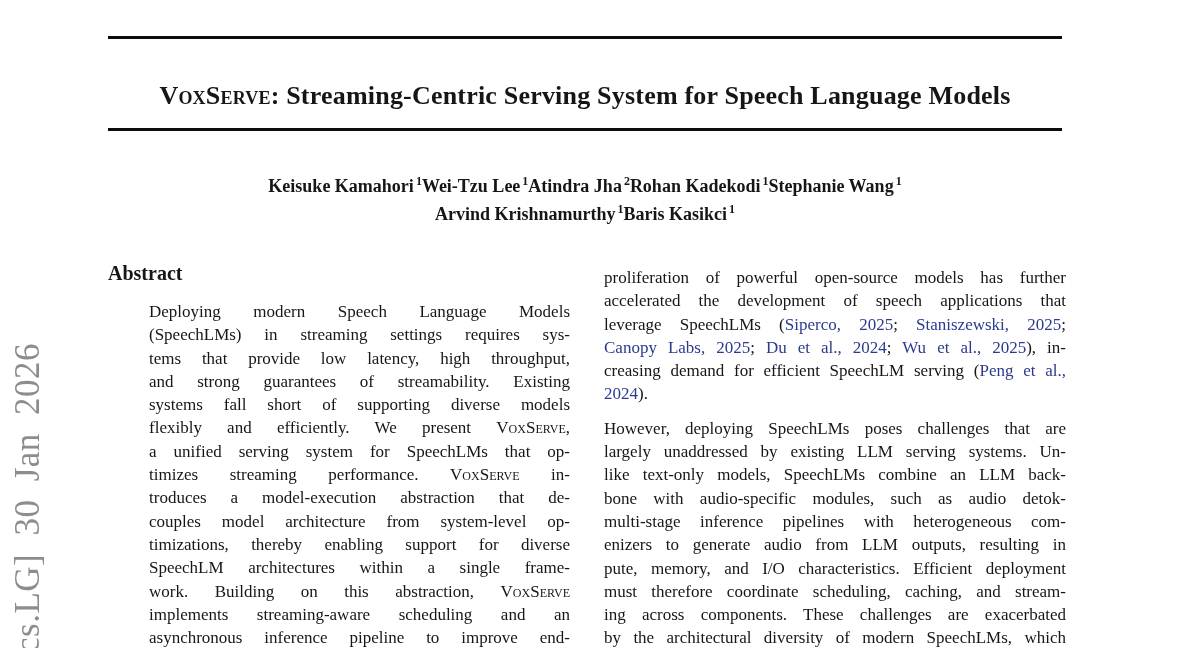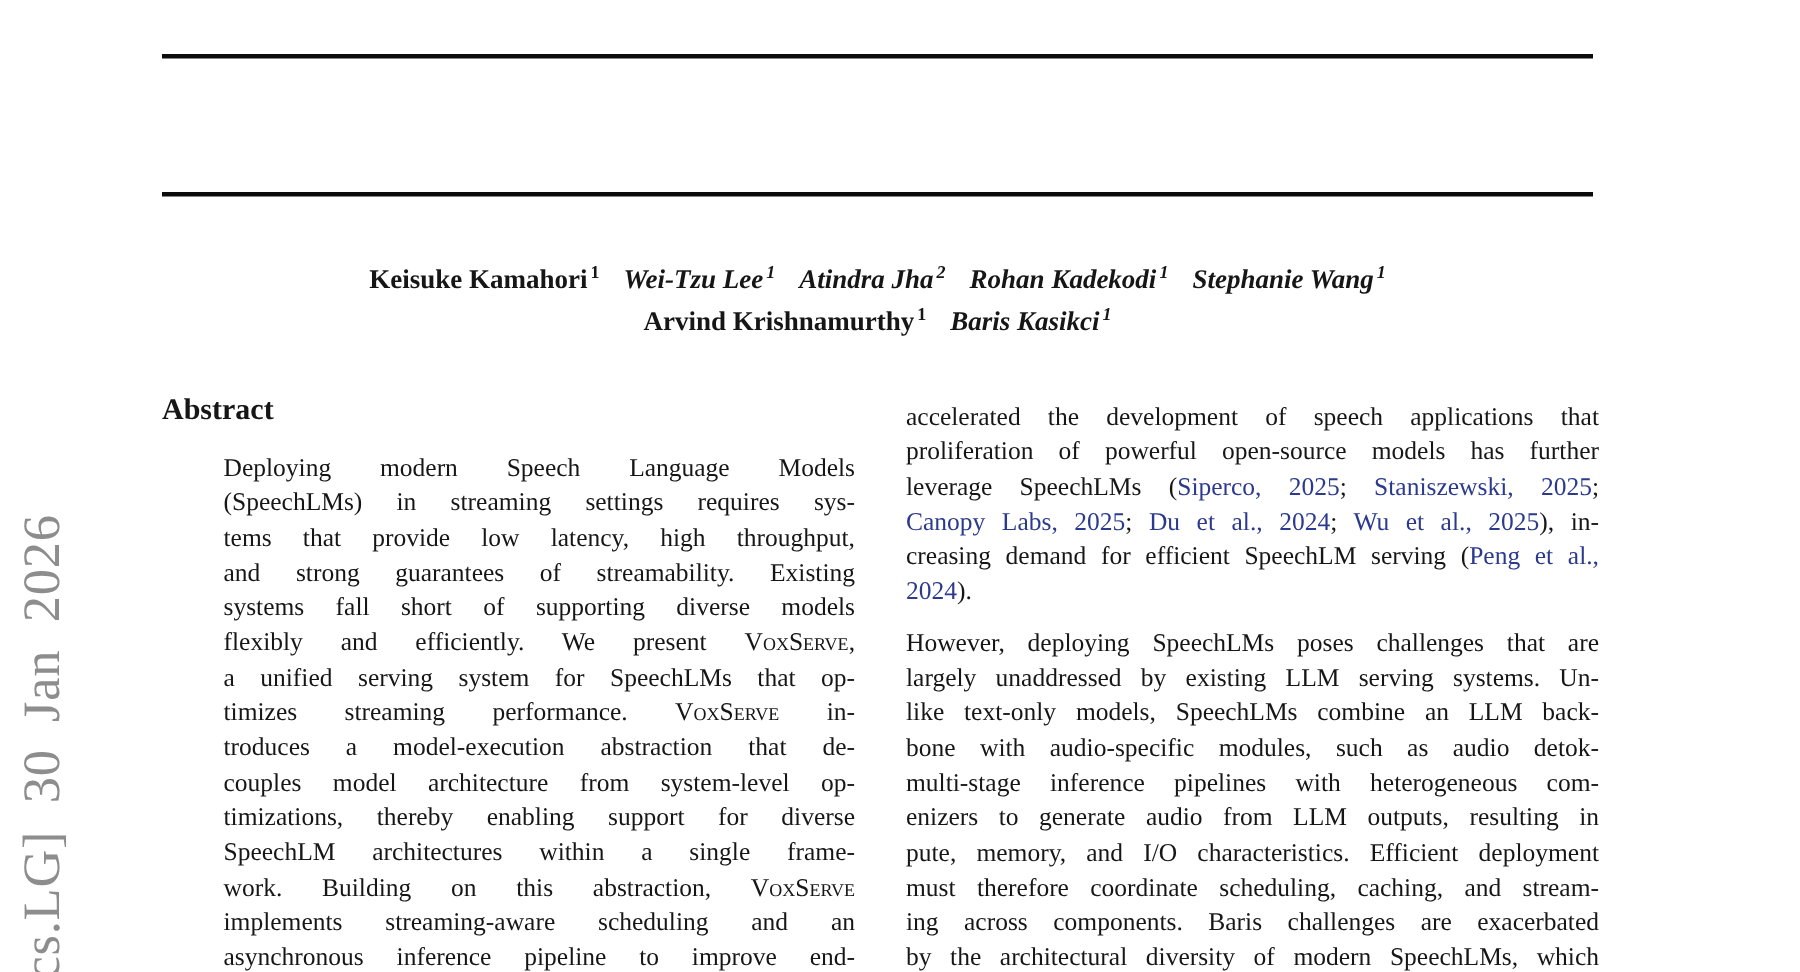--- a/index.html
+++ b/index.html
@@ -17,21 +17,21 @@
     position:absolute;left:108px;top:62px;width:954px;
     text-align:center;font-weight:bold;font-size:26px;line-height:34px;
     letter-spacing:.2px;
   }
   .sc{font-variant:small-caps;}
   .author-block{
     position:absolute;left:108px;top:170px;width:954px;
     text-align:center;font-weight:bold;font-size:18px;line-height:23px;
   }
   .author{white-space:nowrap;}
-  .author + .author{margin-left:16px;font-style:italic;}
+  .author + .author{}
   .author sup{font-weight:bold;font-size:12px;margin-left:2px;}
   .col-left{position:absolute;left:108px;top:261px;width:462px;}
   .abstract-heading{
     text-align:left;font-weight:bold;font-size:20px;line-height:24px;
     margin:0 0 15px 0;
   }
   .abstract-body{margin-left:41px;width:421px;}
   .col-right{position:absolute;left:604px;top:266px;width:462px;}
   .abstract-body,.col-right{font-size:17px;}
   .jline{
@@ -50,20 +50,21 @@
 </style>
 </head>
 <body style="--ink: #161616; --link: #2b3a8e; --stamp: #8d8d8d;">
 
 <div class="page">
 
   <div class="arxiv-stamp">cs.LG] 30 Jan 2026</div>
 
   <div class="rule rule-top"></div>
 
+  <h1 class="paper-title"><span class="sc">VoxServe</span><span>: Streaming-Centric Serving System for Speech Language Models</span></h1>
 
   <div class="rule rule-mid"></div>
 
   <div class="author-block">
       <div><span class="author"><span>Keisuke Kamahori</span><sup>1</sup></span><span class="author"><span>Wei-Tzu Lee</span><sup>1</sup></span><span class="author"><span>Atindra Jha</span><sup>2</sup></span><span class="author"><span>Rohan Kadekodi</span><sup>1</sup></span><span class="author"><span>Stephanie Wang</span><sup>1</sup></span></div>
       <div><span class="author"><span>Arvind Krishnamurthy</span><sup>1</sup></span><span class="author"><span>Baris Kasikci</span><sup>1</sup></span></div>
     </div>
 
   <div class="col-left">
     <div class="abstract-heading">Abstract</div>
@@ -81,34 +82,34 @@
         <div class="jline"><span>timizations, thereby enabling support for diverse</span></div>
         <div class="jline"><span>SpeechLM architectures within a single frame-</span></div>
         <div class="jline"><span>work. Building on this abstraction, </span><span class="sc">VoxServe</span></div>
         <div class="jline"><span>implements streaming-aware scheduling and an</span></div>
         <div class="jline"><span>asynchronous inference pipeline to improve end-</span></div>
       </div>
   </div>
 
   <div class="col-right">
       <div class="para">
+        <div class="jline"><span>proliferation of powerful open-source models has further</span></div>
         <div class="jline"><span>accelerated the development of speech applications that</span></div>
-        <div class="jline"><span>proliferation of powerful open-source models has further</span></div>
         <div class="jline"><span>leverage SpeechLMs (</span><span class="cite">Siperco, 2025</span><span>; </span><span class="cite">Staniszewski, 2025</span><span>;</span></div>
         <div class="jline"><span class="cite">Canopy Labs, 2025</span><span>; </span><span class="cite">Du et al., 2024</span><span>; </span><span class="cite">Wu et al., 2025</span><span>), in-</span></div>
         <div class="jline"><span>creasing demand for efficient SpeechLM serving (</span><span class="cite">Peng et al.,</span></div>
         <div class="jline endline"><span class="cite">2024</span><span>).</span></div>
       </div>
       <div class="para">
         <div class="jline"><span>However, deploying SpeechLMs poses challenges that are</span></div>
         <div class="jline"><span>largely unaddressed by existing LLM serving systems. Un-</span></div>
         <div class="jline"><span>like text-only models, SpeechLMs combine an LLM back-</span></div>
         <div class="jline"><span>bone with audio-specific modules, such as audio detok-</span></div>
         <div class="jline"><span>multi-stage inference pipelines with heterogeneous com-</span></div>
         <div class="jline"><span>enizers to generate audio from LLM outputs, resulting in</span></div>
         <div class="jline"><span>pute, memory, and I/O characteristics. Efficient deployment</span></div>
         <div class="jline"><span>must therefore coordinate scheduling, caching, and stream-</span></div>
-        <div class="jline"><span>ing across components. Baris challenges are exacerbated</span></div>
+        <div class="jline"><span>ing across components. These challenges are exacerbated</span></div>
         <div class="jline"><span>by the architectural diversity of modern SpeechLMs, which</span></div>
       </div>
     </div>
 
 </div>
 
 </body></html>

